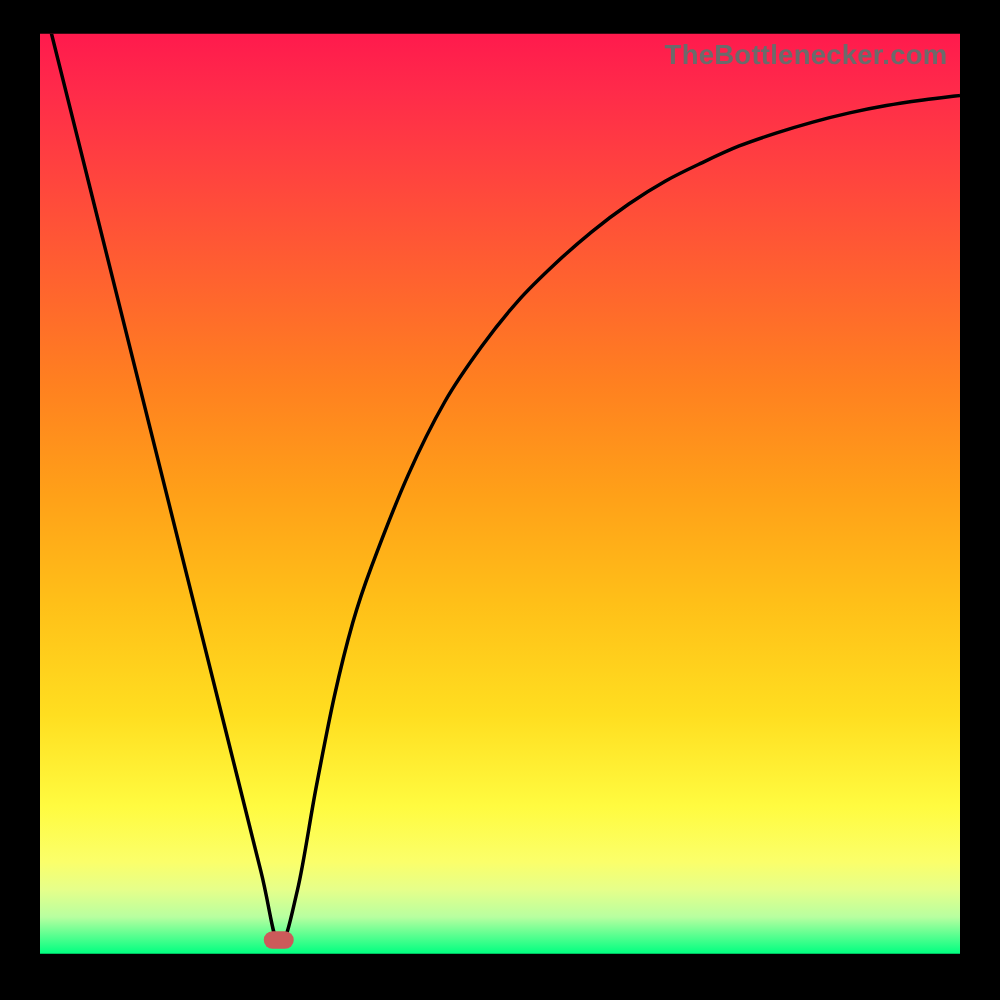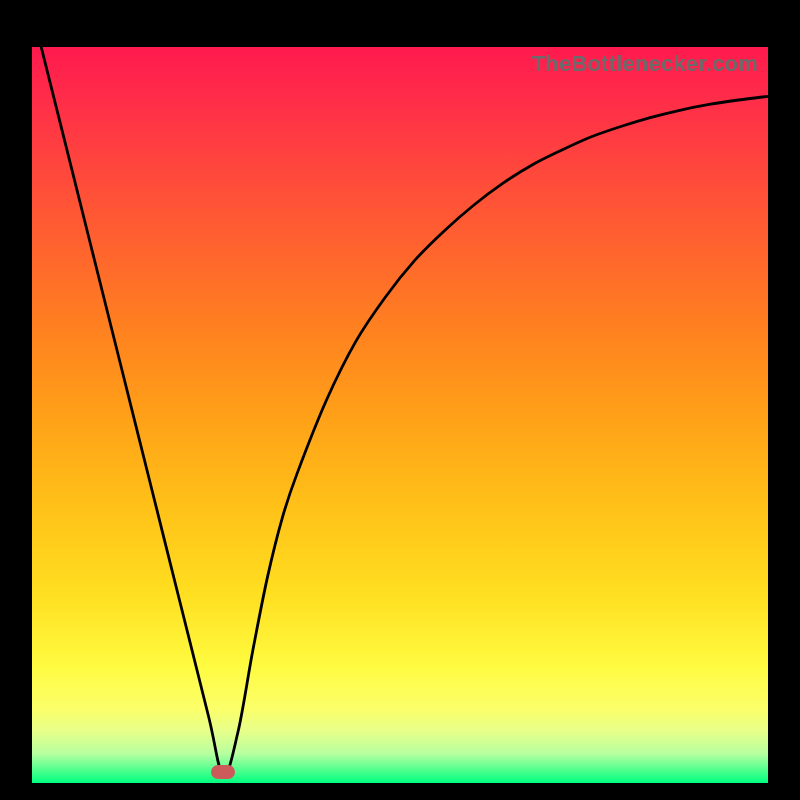--- a/index.html
+++ b/index.html
@@ -13,21 +13,21 @@
   }
   .chart-container {
     position: relative;
     width: 800px;
     height: 800px;
     background: #000000;
   }
   .plot-area {
     position: absolute;
     left: 32px;
-    top: 47px;
+    top: 27px;
     width: 736px;
     height: 736px;
     
     background: linear-gradient(
       to bottom,
       #ff1a4d 0%,
       #ff2a4a 6%,
       #ff4040 14%,
       #ff6030 26%,
       #ff8020 38%,

